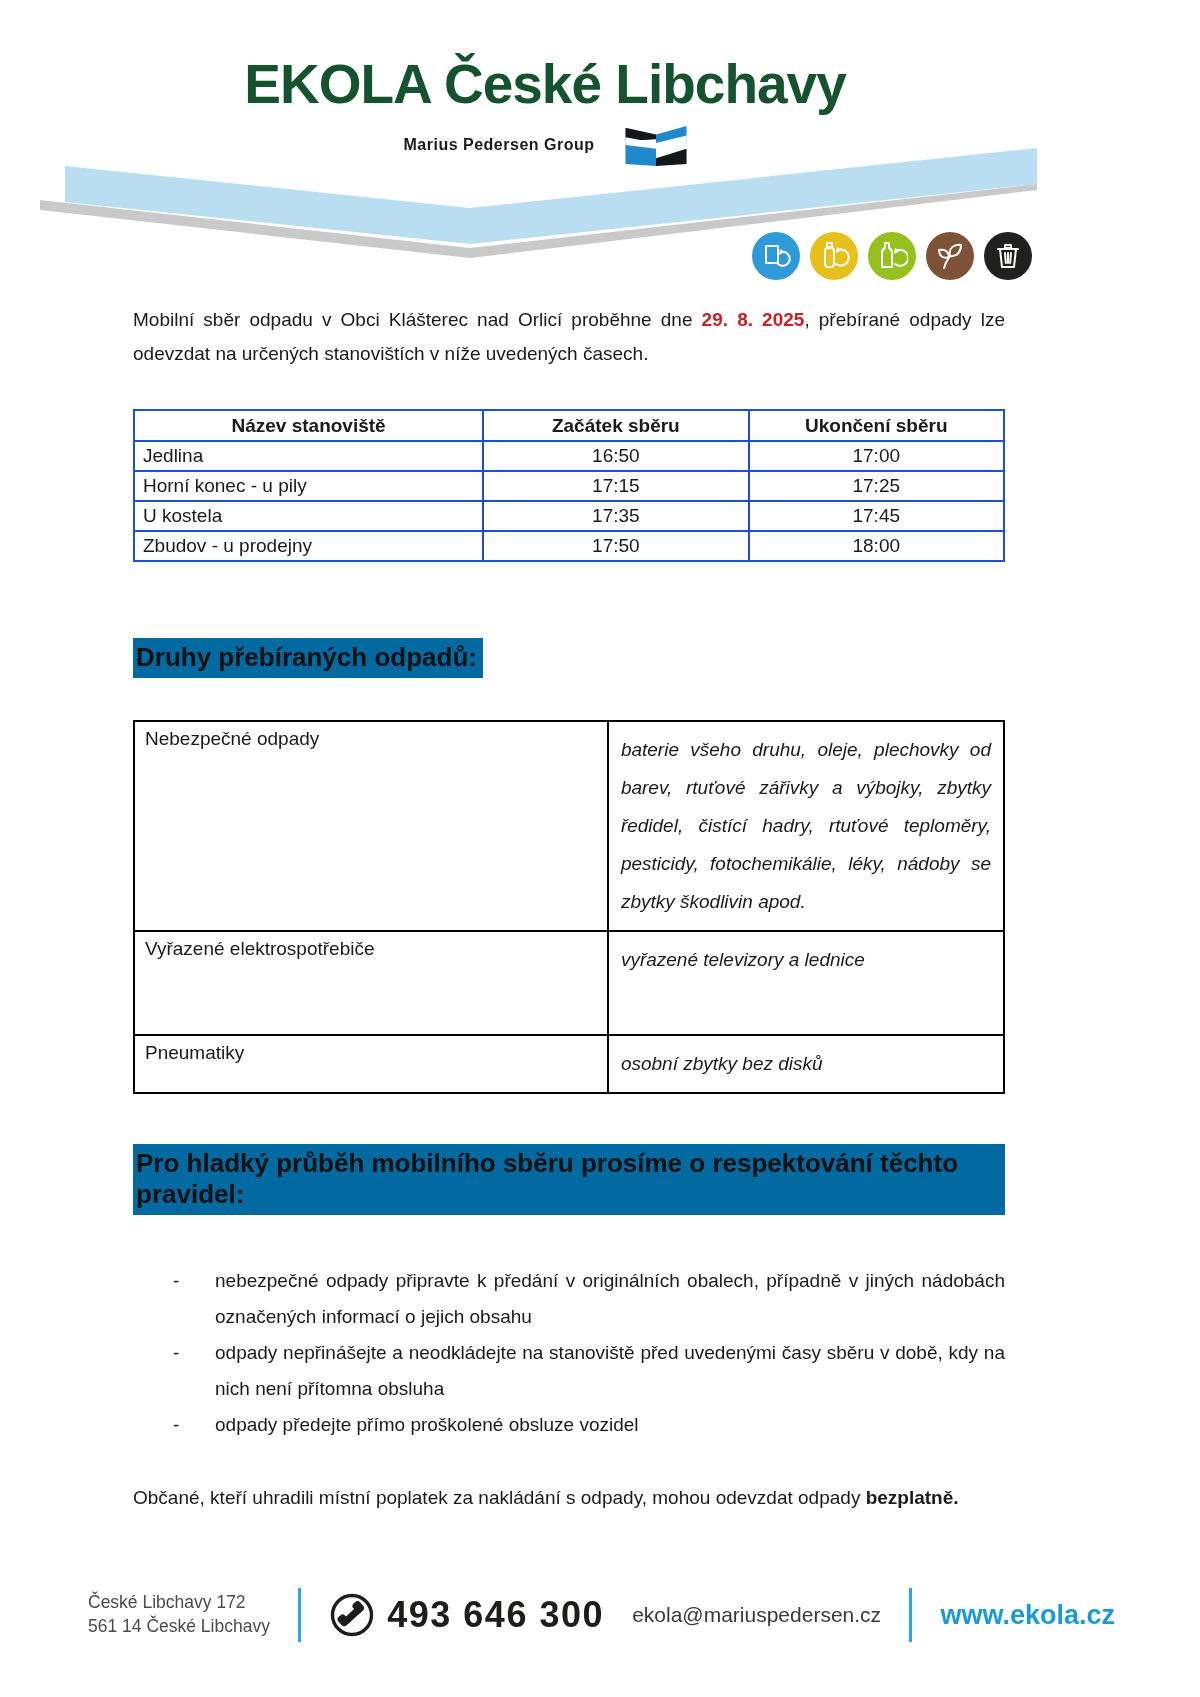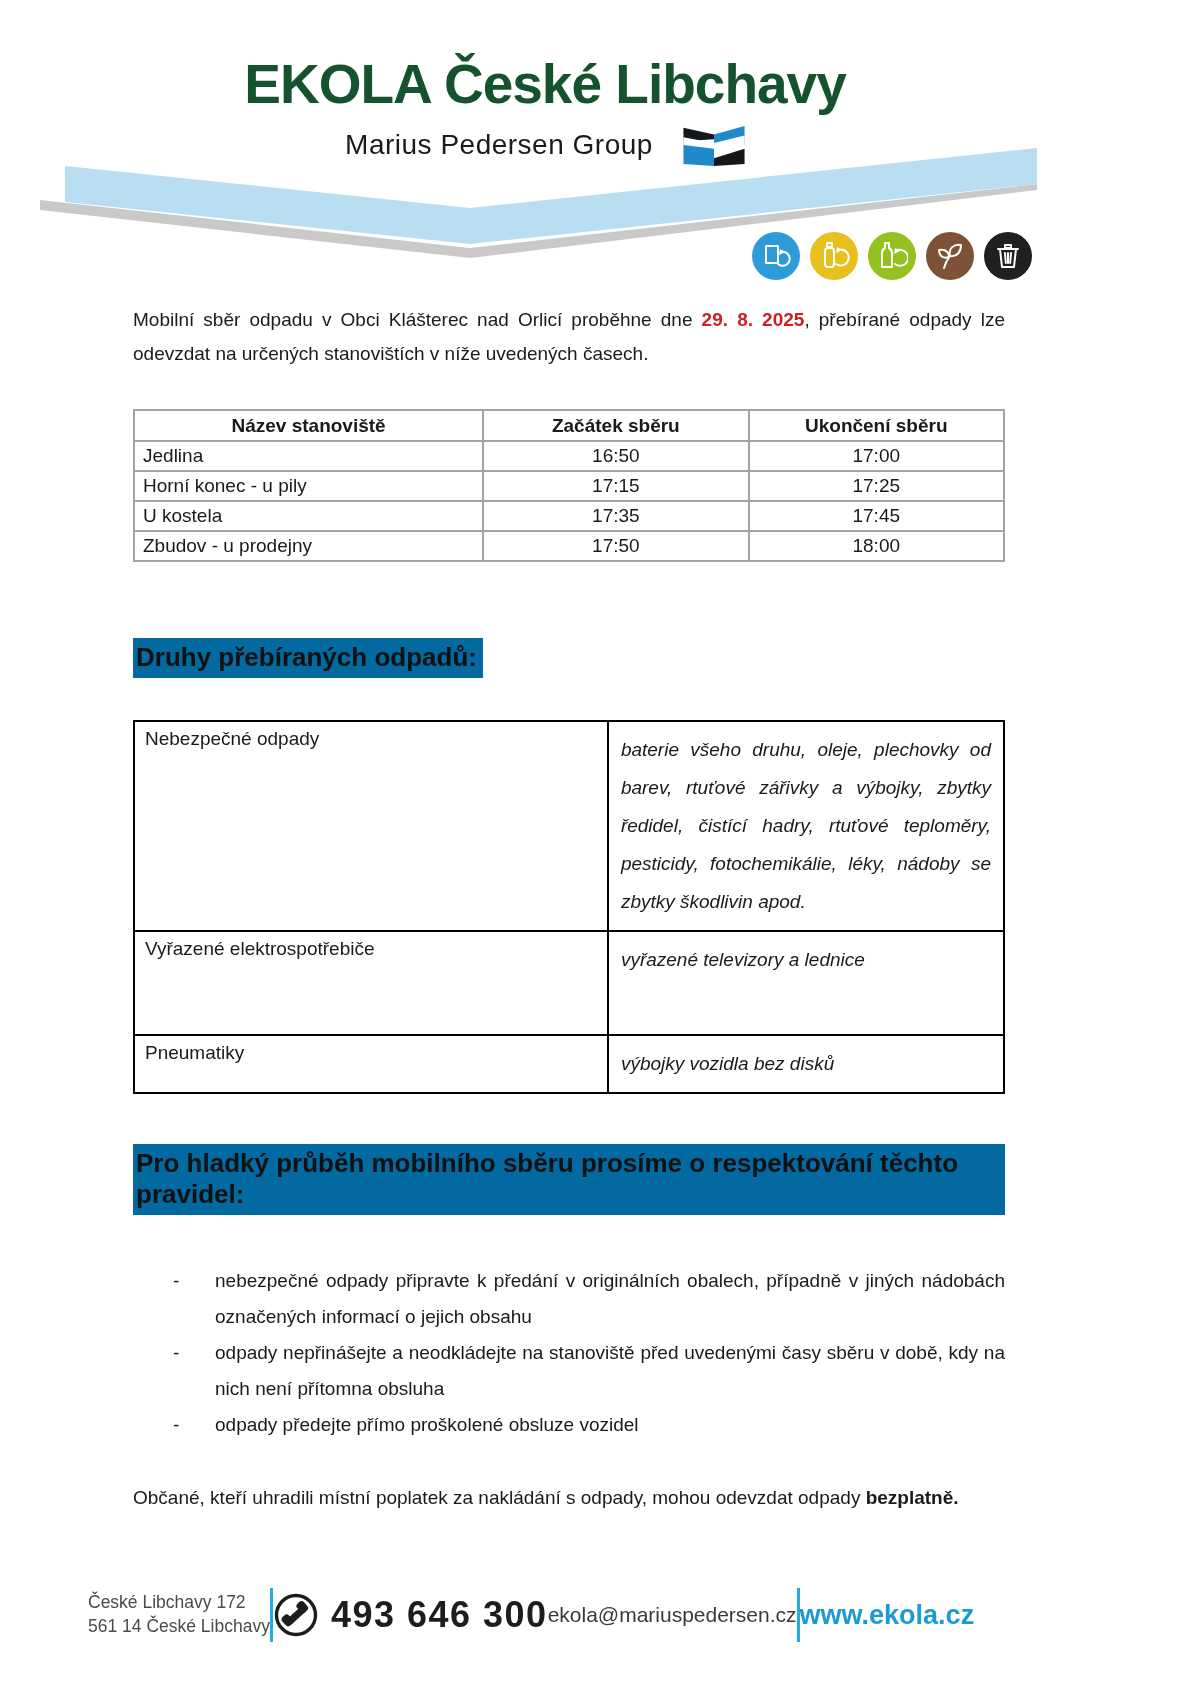--- a/index.html
+++ b/index.html
@@ -12,36 +12,36 @@
   
   .brand {
     position:absolute; top:52px; left:0; right:110px;
     text-align:center; font-size:55px; font-weight:bold;
     letter-spacing:-1px; color:#14532d;
   }
   .subbrand-row {
     position:absolute; top:124px; left:0; right:110px;
     display:flex; justify-content:center; align-items:center;
   }
-  .subbrand { font-size:28px; font-weight:normal; color:#1b1b1b; letter-spacing:.5px; }
+  .subbrand { font-size:16px; font-weight:bold; color:#1b1b1b; letter-spacing:.5px; }
   .flag { margin-left:30px; }
   .swoosh { position:absolute; top:140px; left:0; width:1200px; height:140px; }
   .icons { position:absolute; top:232px; left:752px; display:flex; gap:10px; }
   .circle {
     width:48px; height:48px; border-radius:50%;
     display:flex; align-items:center; justify-content:center;
   }
   
   .content { position:absolute; left:133px; top:303px; width:872px; }
   .intro { font-size:19px; line-height:34px; text-align:justify; }
   .date  { color:#CB2026; font-weight:bold; }
 
   table { border-collapse:collapse; width:100%; }
   .schedule { margin-top:38px; }
-  .schedule th, .schedule td { border:2px solid #a3a3a3; font-size:19px; padding:2px 8px; }
+  .schedule th, .schedule td { border:2px solid #1d4ed8; font-size:19px; padding:2px 8px; }
   .schedule th { font-weight:bold; text-align:center; height:31px; }
   .schedule td { height:30px; }
   .schedule td.c { text-align:center; }
 
   .hl-wrap1 { margin-top:76px; }
   .hl-wrap2 { margin-top:50px; }
   .hl {
     display:inline-block; background:#0369a1; color:#111;
     font-size:26px; font-weight:bold; padding:4px 6px 5px 3px;
   }
@@ -58,21 +58,21 @@
     position:relative; font-size:19px; line-height:36px; text-align:justify;
   }
   .rules li::before { content:"-"; position:absolute; left:-42px; }
 
   .closing { margin-top:36px; font-size:19px; line-height:37px; text-align:justify; }
   .closing strong { font-weight:bold; }
 
   
   .footer {
     position:absolute; top:1585px; left:88px; right:85px; height:60px;
-    display:flex; align-items:center; 
+    display:flex; align-items:center; justify-content:space-between;
   }
   .addr { font-size:17.5px; color:#4b4b4d; line-height:1.35; }
   .vdiv { width:3px; height:54px; background:#29A9E1; }
   .phone-group { display:flex; align-items:center; }
   .phone { font-size:36px; font-weight:bold; color:#1d1d1b; letter-spacing:1.5px; margin-left:12px; }
   .email { font-size:21px; color:#3a3a3c; }
   .site  { font-size:27px; font-weight:bold; color:#1C9AD6; }
   svg .st { fill:none; stroke:#fff; stroke-width:2; stroke-linecap:round; stroke-linejoin:round; }
 </style>
 </head>
@@ -195,21 +195,21 @@
         <tr class="r1">
           <td class="wl">Nebezpečné odpady</td>
           <td class="wr">baterie všeho druhu, oleje, plechovky od barev, rtuťové zářivky a výbojky, zbytky ředidel, čistící hadry, rtuťové teploměry, pesticidy, fotochemikálie, léky, nádoby se zbytky škodlivin apod.</td>
         </tr>
         <tr class="r2">
           <td class="wl">Vyřazené elektrospotřebiče</td>
           <td class="wr">vyřazené televizory a lednice</td>
         </tr>
         <tr class="r3">
           <td class="wl">Pneumatiky</td>
-          <td class="wr">výbojky vozidla bez disků</td>
+          <td class="wr">osobní zbytky bez disků</td>
         </tr>
       </tbody>
     </table>
 
     <div class="hl-wrap2">
       <span class="hl">Pro hladký průběh mobilního sběru prosíme o respektování těchto pravidel:</span>
     </div>
 
     <ul class="rules">
       <li>nebezpečné odpady připravte k předání v originálních obalech, případně v jiných nádobách označených informací o jejich obsahu</li>

